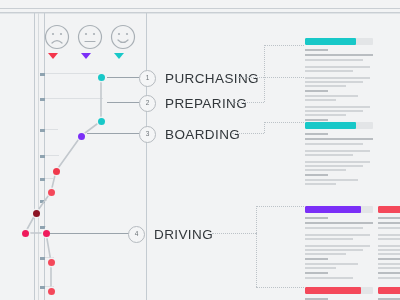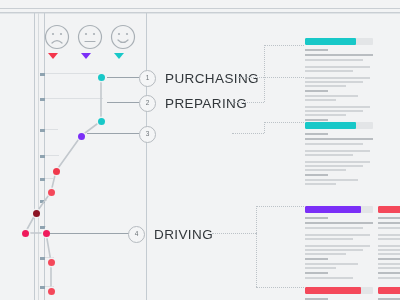--- a/index.html
+++ b/index.html
@@ -156,20 +156,21 @@
 
   <div class="stage-stub" style="left:107px;top:102px;width:32px;"></div>
   <div class="stage" style="left:139px;top:93px;justify-content:flex-end;">
     <div class="stage-num">2</div>
     <div class="stage-label">PREPARING</div>
   </div>
 
   <div class="stage-stub" style="left:87px;top:133px;width:52px;"></div>
   <div class="stage" style="left:139px;top:124px;">
     <div class="stage-num">3</div>
+    <div class="stage-label">BOARDING</div>
   </div>
 
   <div class="stage-stub" style="left:50px;top:233px;width:89px;"></div>
   <div class="stage" style="left:128px;top:224px;">
     <div class="stage-num">4</div>
     <div class="stage-label">DRIVING</div>
   </div>
 
   <div class="dotline-h" style="left:238px;top:77px;width:66px;"></div>
 

